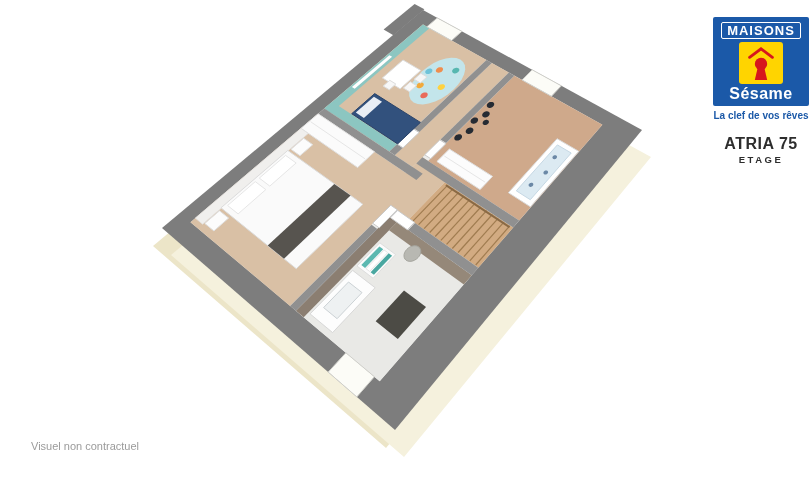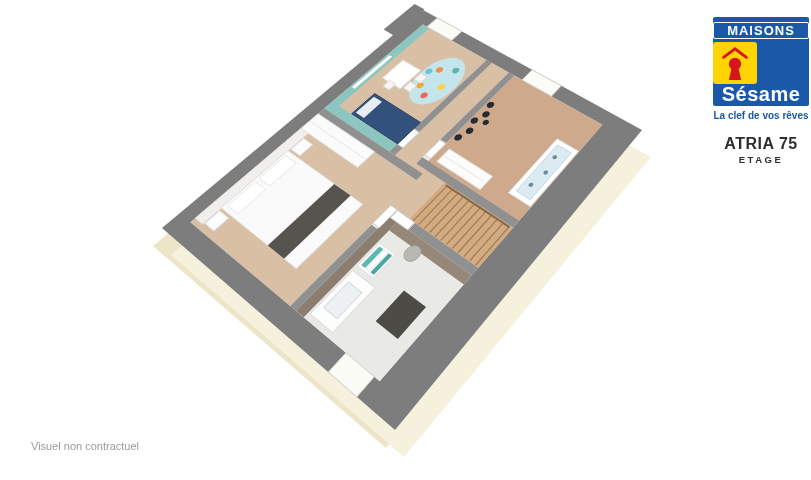--- a/index.html
+++ b/index.html
@@ -1,27 +1,27 @@
 <!DOCTYPE html>
 <html><head>
 <meta charset="utf-8">
 <style>
   html,body{margin:0;padding:0;background:#ffffff;}
   body{width:811px;height:480px;position:relative;overflow:hidden;
        font-family:"Liberation Sans",sans-serif;}
   #plan-svg{position:absolute;left:0;top:0;}
   .brand{position:absolute;left:705px;top:17px;width:112px;text-align:center;}
   .logo-box{width:96px;height:89px;margin:0 auto;background:#1b59a8;border-radius:2px;
-            display:flex;flex-direction:column;justify-content:space-between;
+            display:flex;flex-direction:column;align-items:center;justify-content:space-between;
             padding:5px 0 4px 0;box-sizing:border-box;}
   .logo-maisons{color:#fff;font-weight:bold;font-size:13px;letter-spacing:1px;
                 border:1.5px solid #fff;border-radius:2px;padding:0px 5px;line-height:15px;}
   .logo-key{width:44px;height:42px;background:#ffd400;border-radius:3px;
             display:flex;align-items:center;justify-content:center;}
-  .logo-sesame{color:#fff;font-weight:bold;font-size:20px;letter-spacing:0.5px;line-height:16px;}
+  .logo-sesame{color:#fff;font-weight:bold;font-size:16px;letter-spacing:0.5px;line-height:16px;}
   .tagline{margin-top:4px;color:#1b59a8;font-size:10px;font-weight:bold;}
   .model-name{margin-top:14px;color:#2d2d2d;font-size:16px;font-weight:800;letter-spacing:0.5px;}
   .model-level{margin-top:1px;color:#2d2d2d;font-size:9.5px;font-weight:bold;letter-spacing:2.5px;}
   .disclaimer{position:absolute;left:31px;top:440px;color:#9b9b9b;font-size:11px;}
 </style>
 </head>
 <body>
 
 <svg id="plan-svg" width="811" height="480" viewBox="0 0 811 480">
     <polygon fill="#ece5c8" points="153.0,246.0 414.0,28.0 633.0,148.0 386.0,448.0"></polygon>

